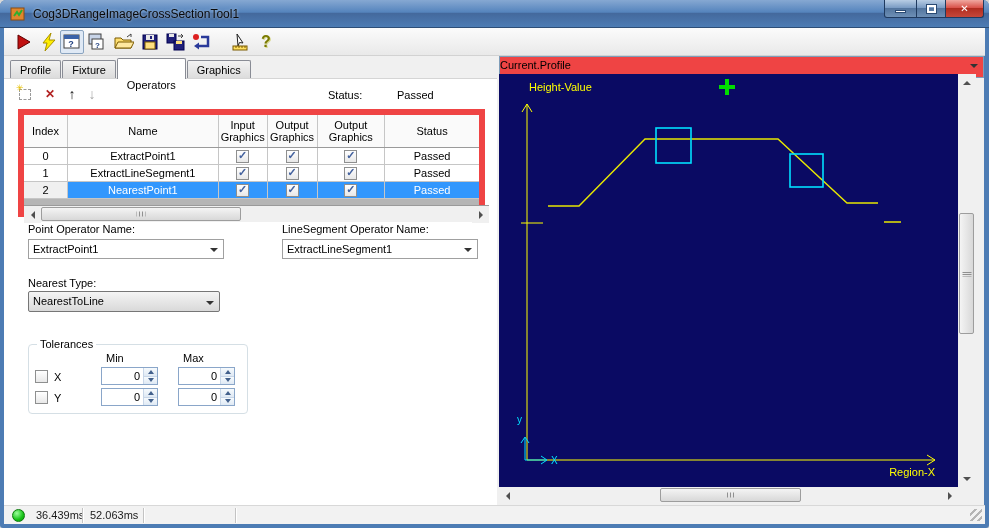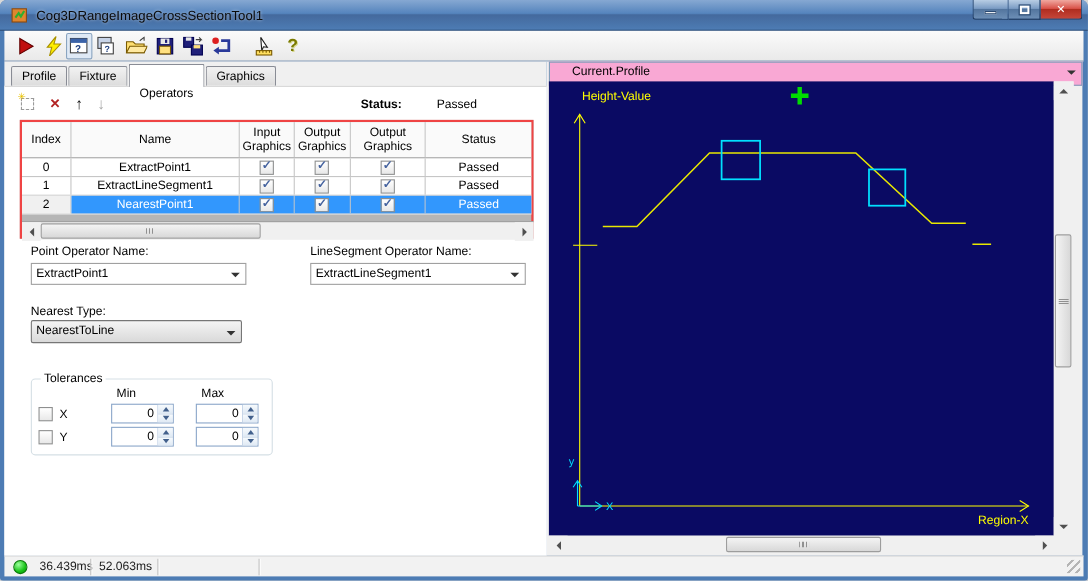--- a/index.html
+++ b/index.html
@@ -33,24 +33,24 @@
     background:linear-gradient(to bottom,#f2f2f2,#dcdcdc);line-height:15px;white-space:nowrap;}
   .tab.selected{height:21px;background:#fff;position:relative;top:1px;z-index:3;padding-top:19px;}
   .tabpage{position:absolute;left:0;top:22px;width:493px;height:427px;background:#fff;border-top:1px solid #d5d5d5;z-index:1;}
   
   .mini-btn{position:absolute;width:18px;height:18px;display:flex;align-items:center;justify-content:center;font-size:13px;}
   .new-box{width:12px;height:11px;border:1px dashed #9a9a9a;position:relative;}
   .new-spark{position:absolute;left:-4px;top:-7px;color:#e8c000;font-size:9px;}
   .glyph-del{color:#b22222;font-weight:bold;font-size:12px;}
   .glyph-up{color:#111;font-weight:bold;font-size:14px;}
   .glyph-down{color:#a8a8a8;font-weight:bold;font-size:14px;}
-  .status-lbl{position:absolute;left:324px;top:10px;font-weight:bold;}
+  .status-lbl{position:absolute;left:324px;top:10px;}
   .status-val{position:absolute;left:393px;top:10px;}
   
-  .optable{position:absolute;left:14px;top:30px;width:467px;height:108px;border:2px solid #ef4444;background:#b5b5b5;}
+  .optable{position:absolute;left:14px;top:30px;width:467px;height:108px;border:6px solid #ef4444;background:#b5b5b5;}
   .ot-header{display:flex;height:33px;background:#fafafa;border-bottom:1px solid #9a9a9a;}
   .ot-hcell{border-right:1px solid #c6c6c6;display:flex;align-items:center;justify-content:center;text-align:center;line-height:12px;padding:1px;}
   .ot-row{display:flex;height:17px;background:#fff;border-bottom:1px solid #c6c6c6;}
   .ot-cell{border-right:1px solid #c6c6c6;display:flex;align-items:center;justify-content:center;height:16px;line-height:16px;overflow:hidden;white-space:nowrap;}
   .ot-row.selected .ot-cell{background:#3297fd;color:#fff;}
   .ot-row.selected .ot-cell.idx{background:#f0f0f0;color:#000;}
   .c0{width:45px;}.c1{width:154px;}.c2{width:50px;}.c3{width:51px;}.c4{width:69px;}.c5{width:96px;border-right:none;text-align:right;}
   .cb{width:13px;height:13px;border:1px solid #8e8f8f;background:linear-gradient(to bottom,#fff,#e8e8e8);display:flex;align-items:center;justify-content:center;}
   .cb .ck{color:#44629e;font-size:11px;font-weight:bold;line-height:11px;margin-top:-1px;}
   
@@ -77,21 +77,21 @@
   .group-title{position:absolute;left:8px;top:-7px;background:#fff;padding:0 3px;}
   .spin{position:absolute;width:57px;height:18px;border:1px solid #8aa6c9;background:#fff;display:flex;}
   .spin .val{flex:1;text-align:right;line-height:16px;padding-right:3px;}
   .spin .btns{width:14px;border-left:1px solid #c8d6e8;display:flex;flex-direction:column;}
   .spin .sb{flex:1;display:flex;align-items:center;justify-content:center;background:linear-gradient(to bottom,#f6fafd,#dfe9f4);border-bottom:1px solid #c8d6e8;}
   .spin .sb:last-child{border-bottom:none;}
   .spin .t-up{width:0;height:0;border:3px solid transparent;border-bottom:4px solid #42608c;margin-top:-3px;}
   .spin .t-dn{width:0;height:0;border:3px solid transparent;border-top:4px solid #42608c;margin-bottom:-3px;}
   
   .right-panel{position:absolute;left:497px;top:56px;width:487px;height:449px;background:#f0f0f0;}
-  .rp-combo{position:absolute;left:2px;top:0;width:485px;height:22px;border:1px solid #7f9db9;background:#f9a8d4;line-height:16px;padding-left:20px;}
+  .rp-combo{position:absolute;left:2px;top:0;width:485px;height:22px;border:1px solid #7f9db9;background:#ef4444;line-height:16px;padding-left:0;}
   .rp-combo .arrow{position:absolute;right:5px;top:7px;width:0;height:0;border:4px solid transparent;border-top-color:#333;}
   .graph{position:absolute;left:2px;top:18px;width:459px;height:413px;background:#0a0a63;}
   
   .statusbar{position:absolute;left:4px;top:505px;width:981px;height:19px;background:#f2f2f2;border-top:1px solid #d8d8d8;}
   .sb-dot{position:absolute;left:8px;top:3px;width:13px;height:13px;border-radius:50%;
     background:radial-gradient(circle at 35% 30%,#9cff9c,#17c317 60%,#0a960a);border:1px solid #0a7a0a;}
   .sb-text{position:absolute;top:3px;white-space:nowrap;color:#1a1a1a;}
   .sb-sep{position:absolute;top:2px;width:1px;height:15px;background:#c3c3c3;box-shadow:1px 0 0 #fff;}
   .sb-grip{position:absolute;right:3px;bottom:3px;width:12px;height:12px;
     background:repeating-linear-gradient(135deg,transparent 0 3px,#b5b5b5 3px 5px);}

